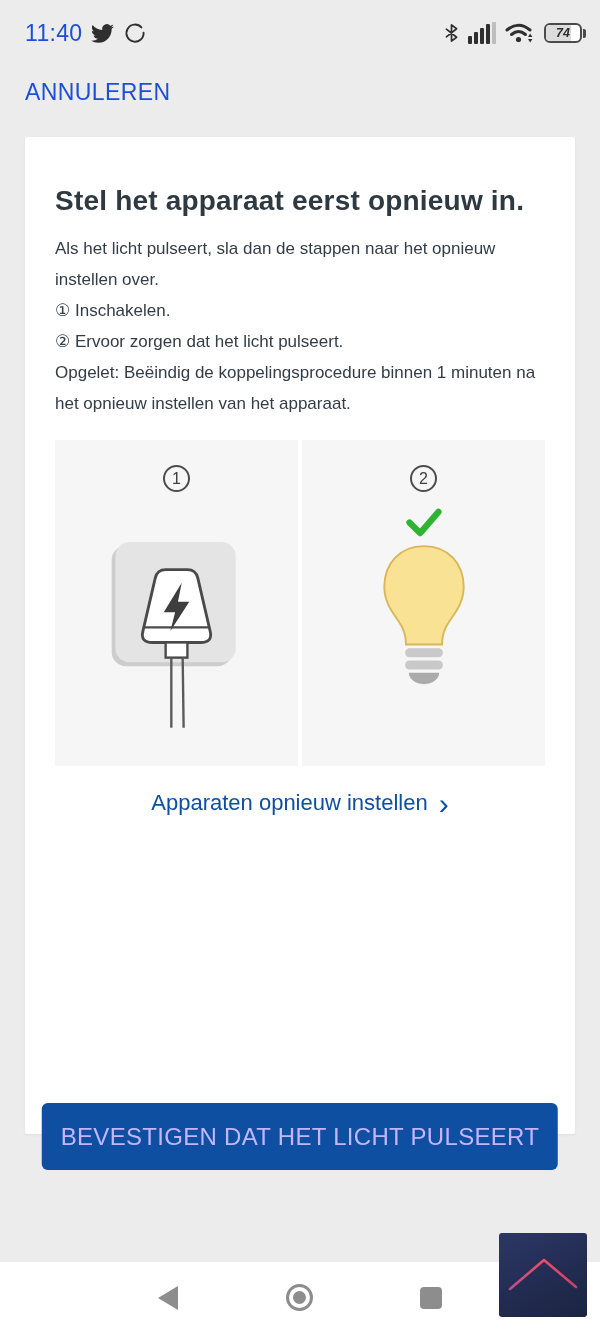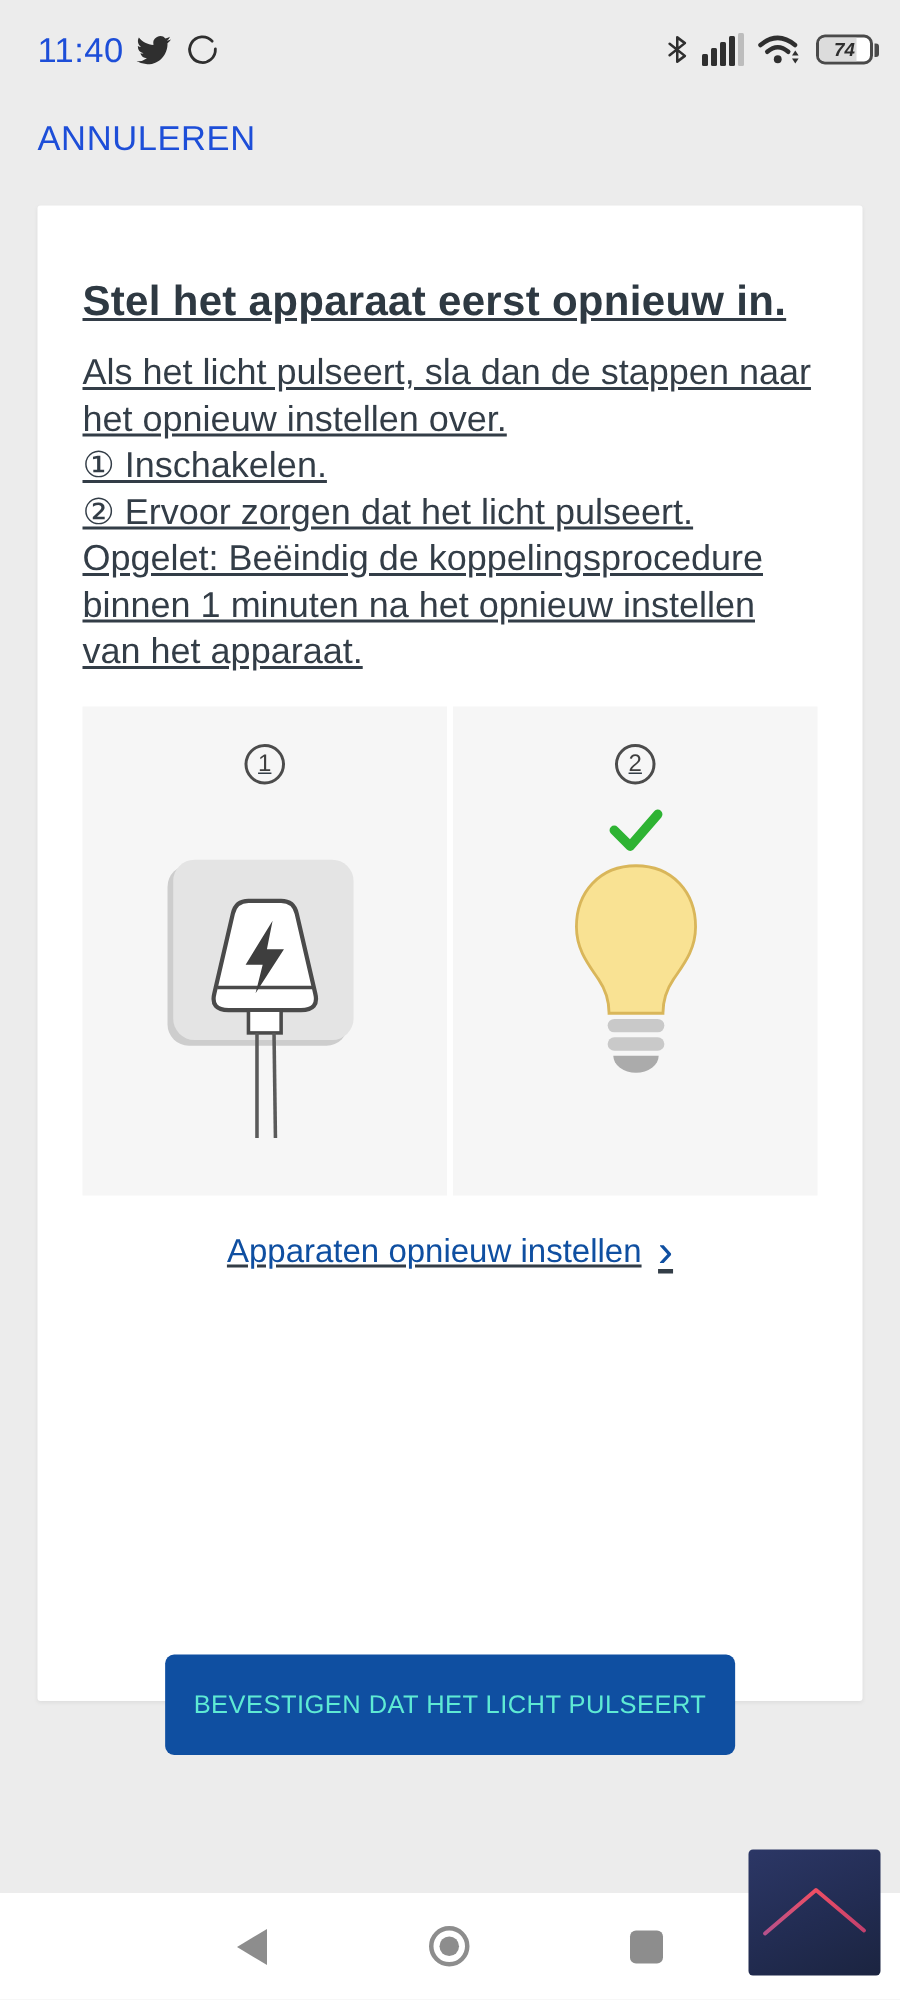--- a/index.html
+++ b/index.html
@@ -52,27 +52,26 @@
   .cancel{
     position:absolute;top:79px;left:25px;font-size:23px;color:#1d4ed8;
     letter-spacing:.4px;cursor:pointer;
   }
 
   
   .card{
     position:absolute;left:25px;top:137px;width:550px;height:997px;
     background:var(--card-bg);border-radius:2px;
     box-shadow:0 1px 3px rgba(0,0,0,.06);
-    text-decoration:underline;
   }
   .card-title{
     margin:46px 30px 0;font-size:28px;line-height:36px;font-weight:bold;
     color:#2e3942;letter-spacing:.2px;
   }
-  .card-body{margin:14px 30px 0;font-size:24px;line-height:31px;color:var(--text-dark);}
+  .card-body{margin:14px 30px 0;font-size:17px;line-height:31px;color:var(--text-dark);}
   .card-body p{margin:0;}
 
   
   .panels{
     margin:21px 30px 0;height:326px;display:flex;gap:4px;
   }
   .panel{
     flex:1;background:var(--panel-bg);display:flex;flex-direction:column;
     align-items:center;
   }
@@ -91,21 +90,21 @@
     font-size:22px;cursor:pointer;display:flex;justify-content:center;
     align-items:flex-end;gap:11px;
   }
   .reset-link .chev{font-size:30px;line-height:20px;position:relative;top:-2px;}
 
   
   .confirm{
     position:absolute;top:966px;left:50%;transform:translateX(-50%);
     height:67px;padding:16px 19px;white-space:nowrap;
     background:var(--accent-blue);border:none;border-radius:6px;
-    color:#5eead4;font-size:17px;letter-spacing:.3px;
+    color:#c4b5fd;font-size:24px;letter-spacing:.3px;
     font-family:"Liberation Sans","DejaVu Sans",sans-serif;
     cursor:pointer;
   }
 
   
   .nav-bar{
     position:absolute;left:0;right:0;bottom:0;height:71px;background:#fff;
     display:flex;align-items:center;justify-content:space-between;
     padding:0 158px;
   }

